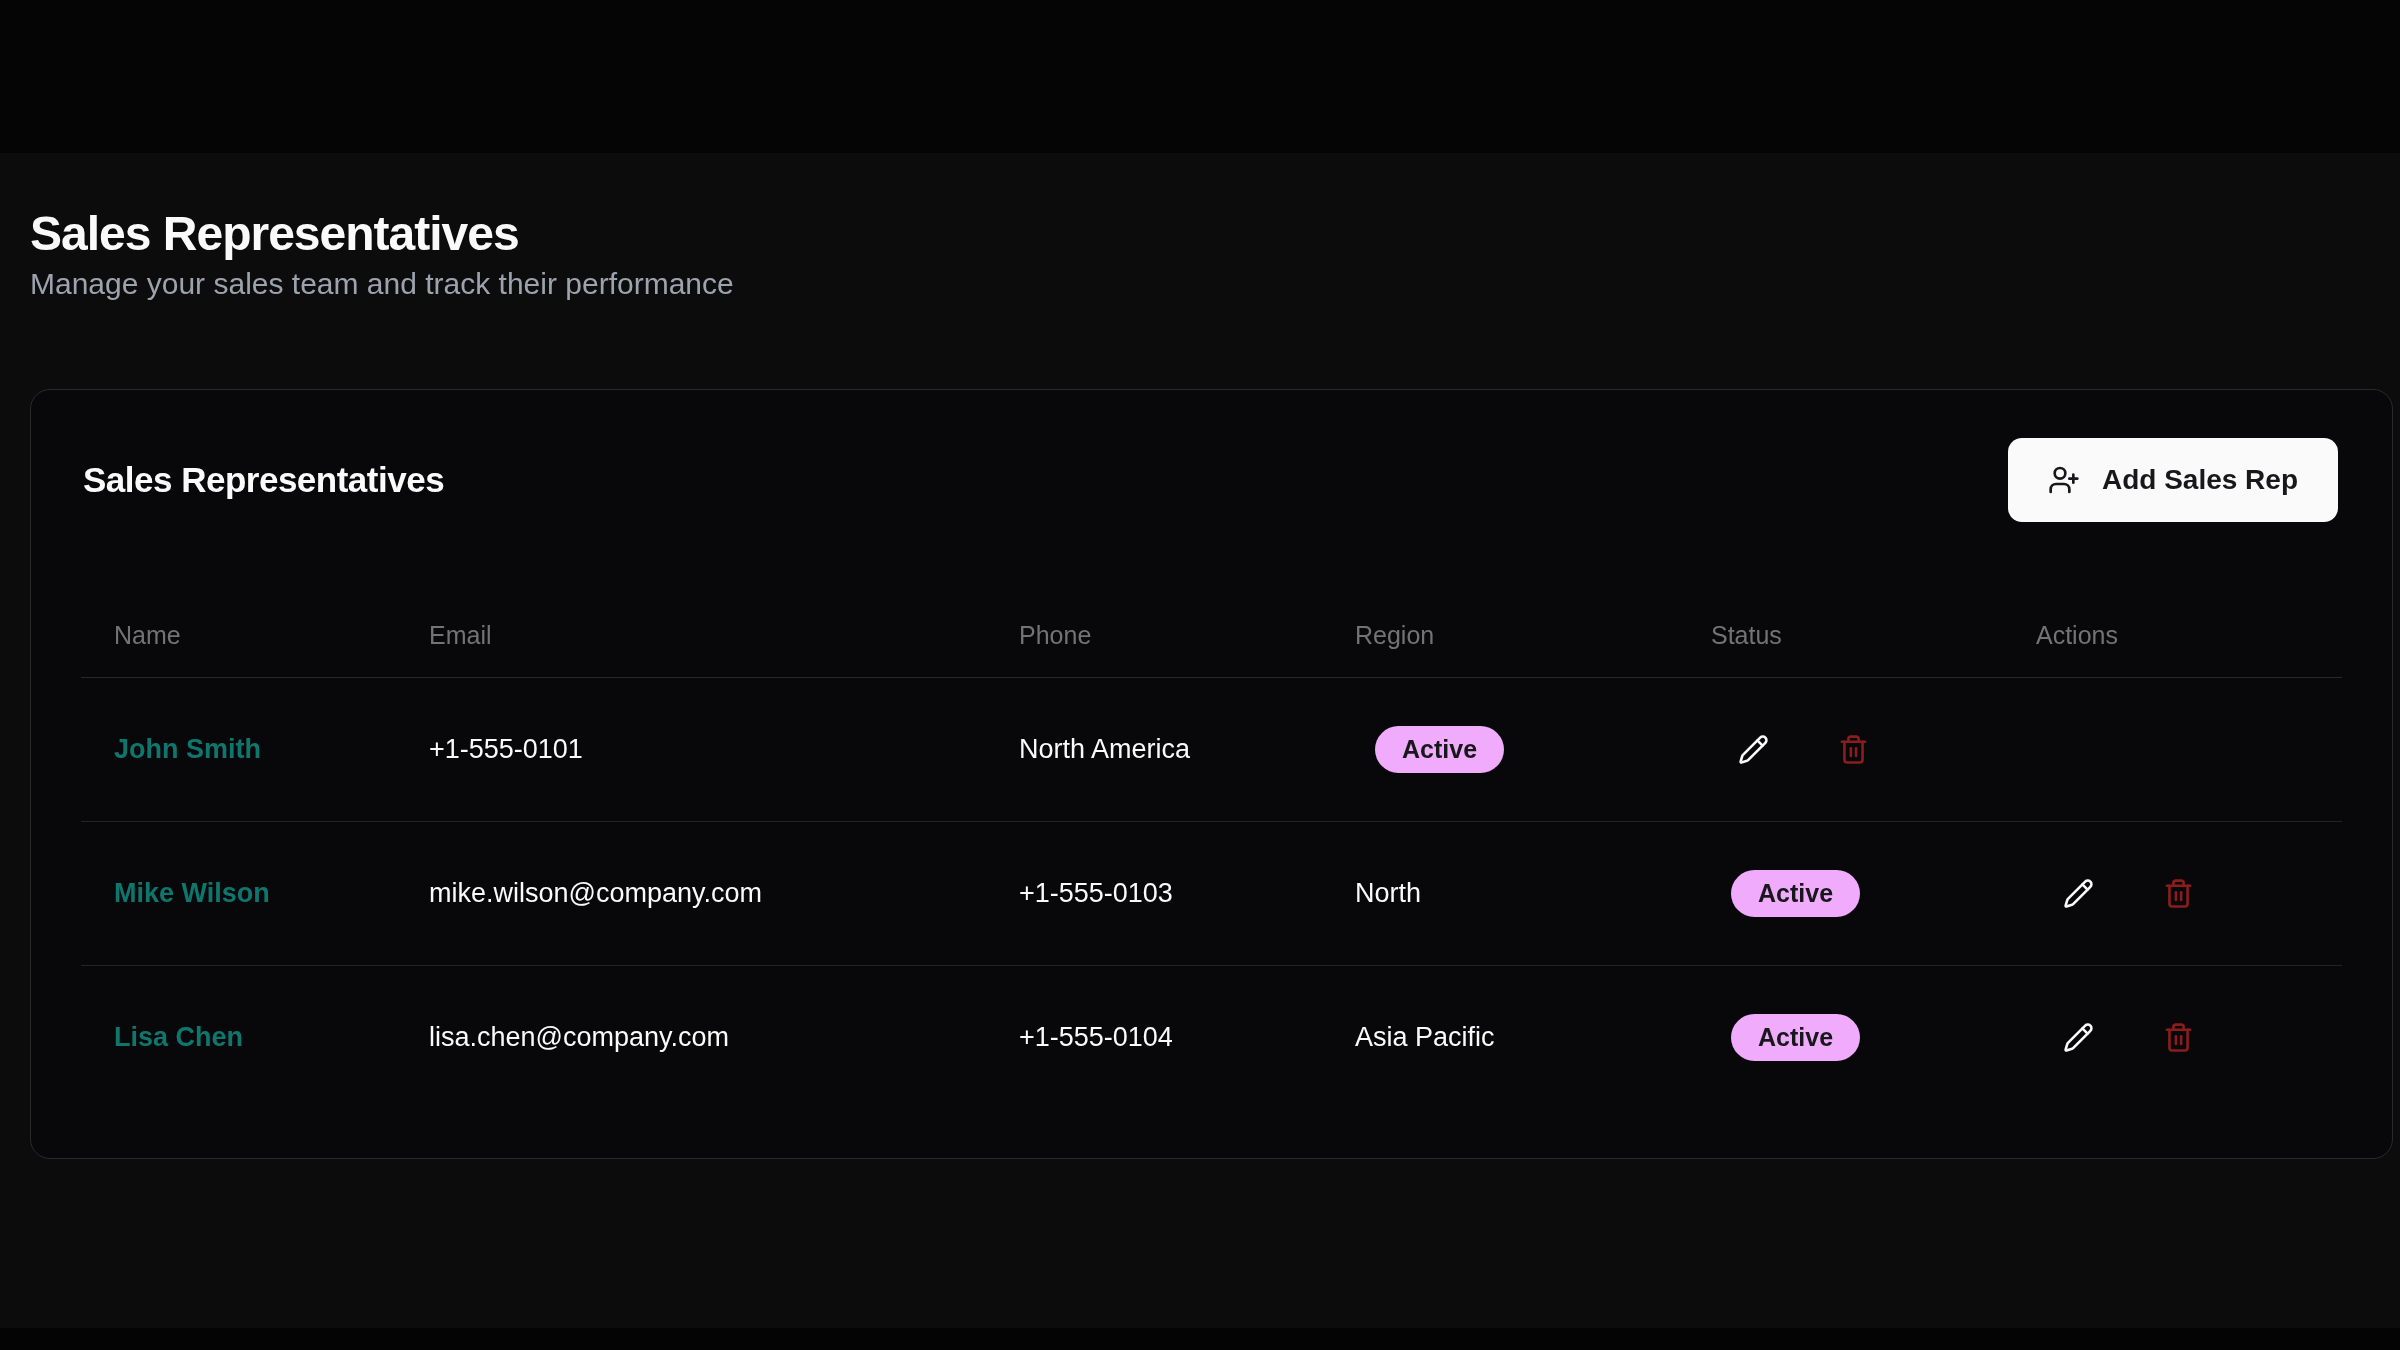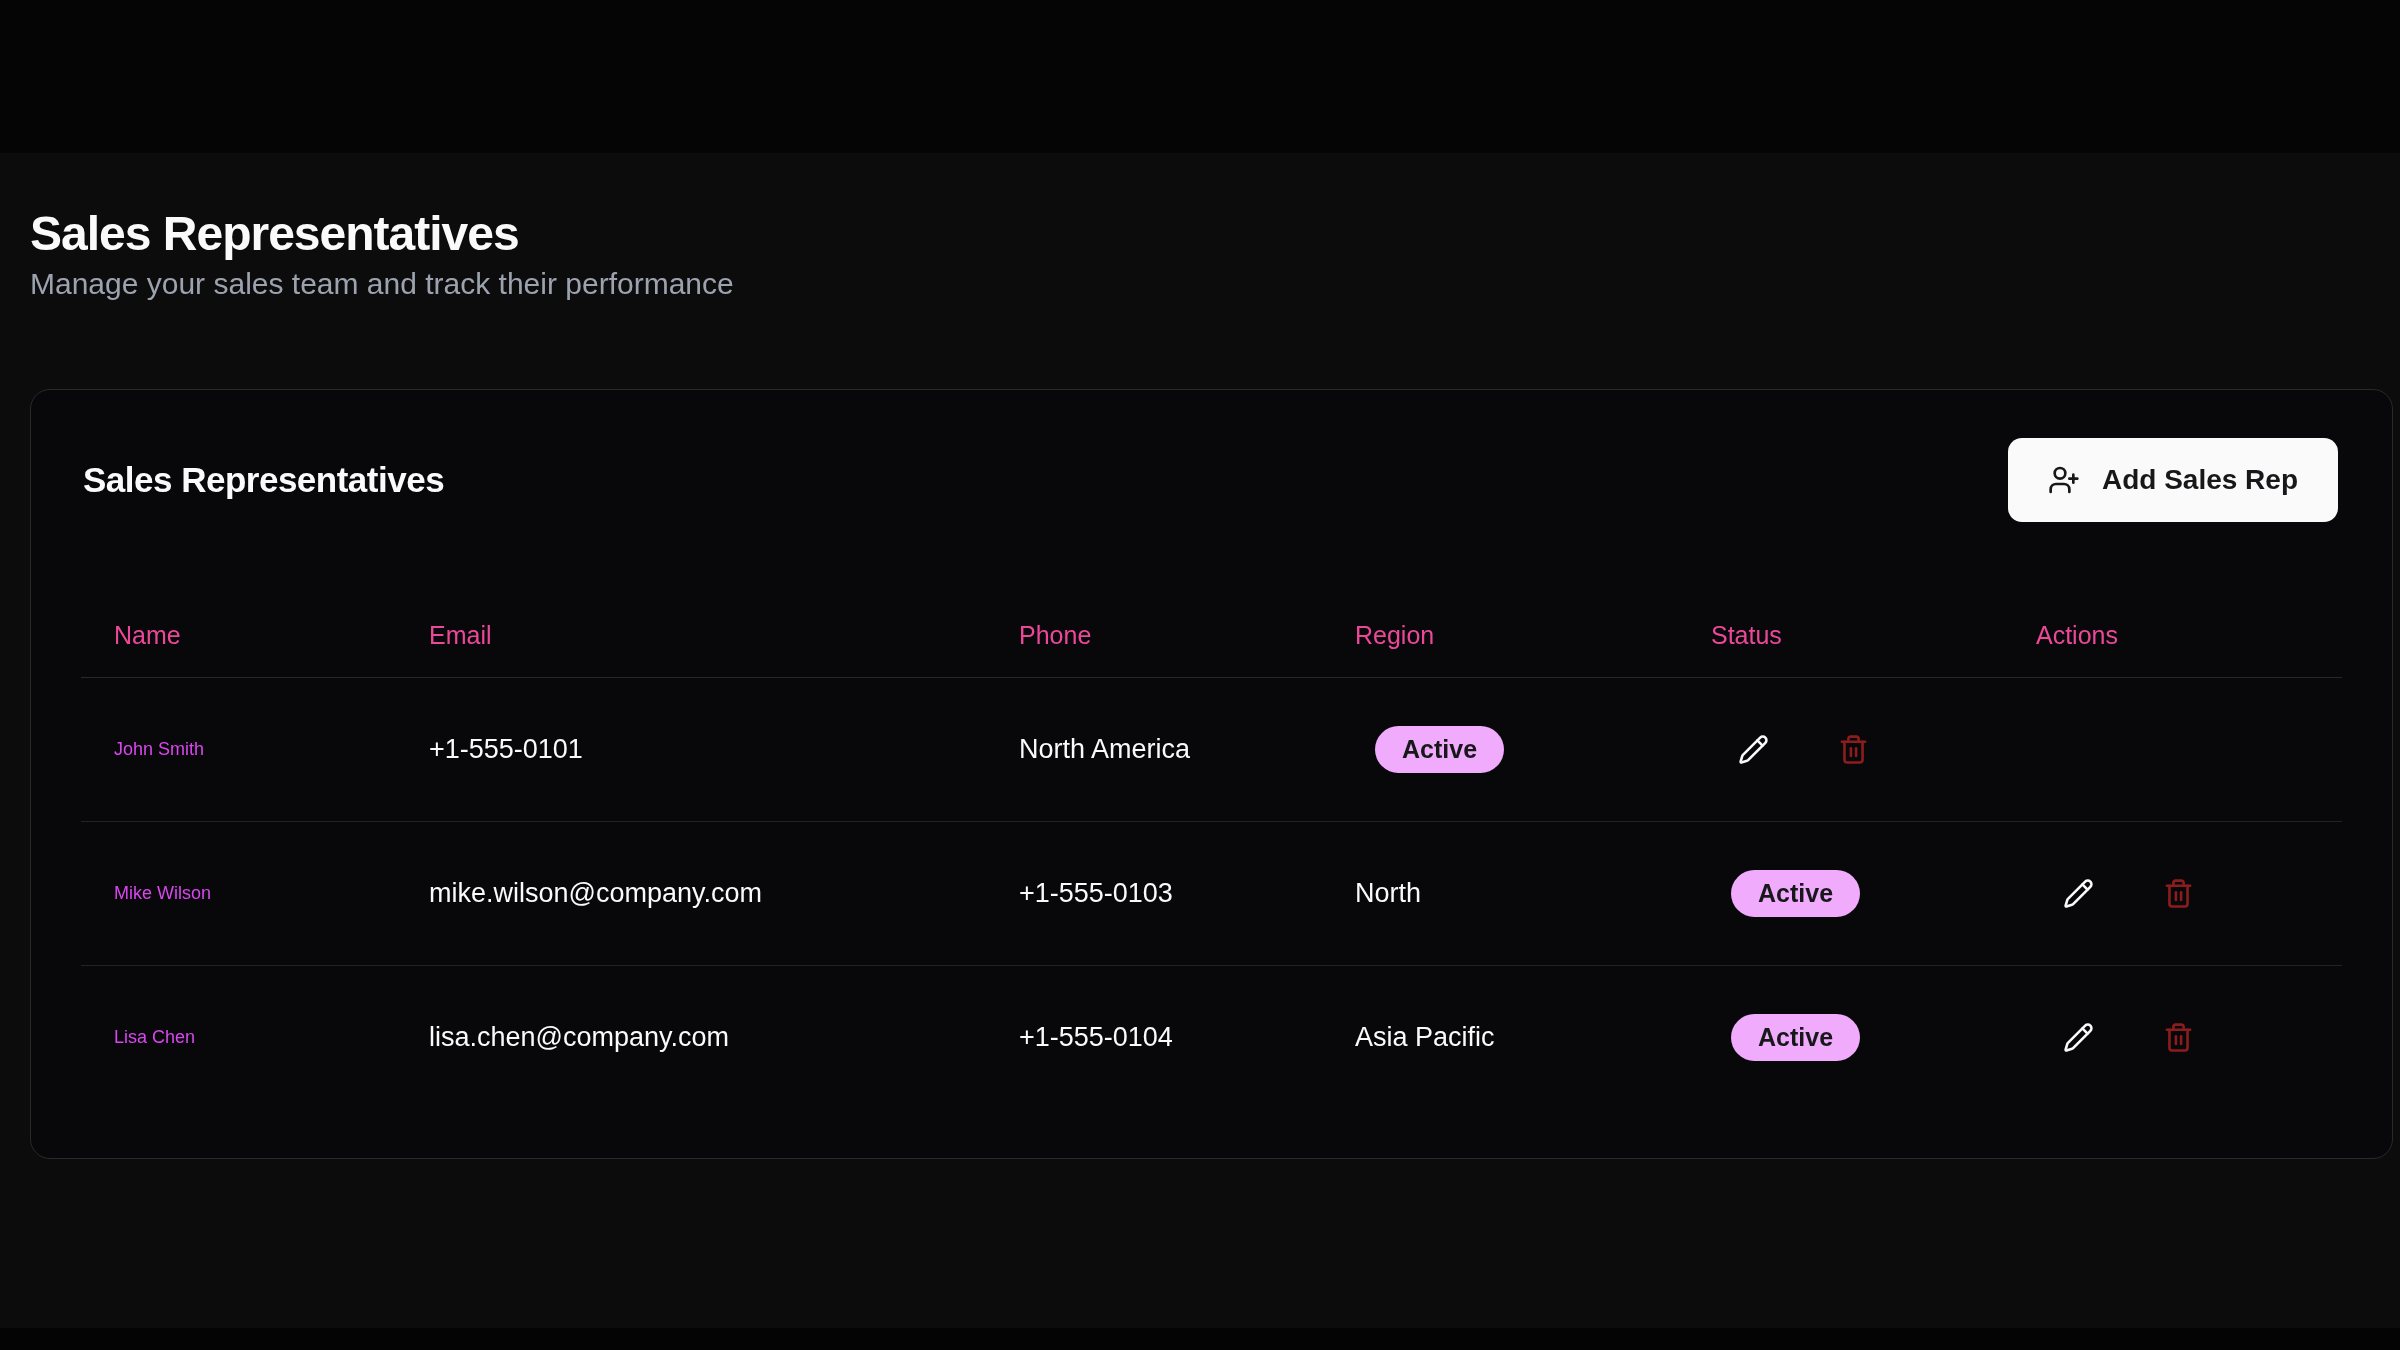--- a/index.html
+++ b/index.html
@@ -76,29 +76,29 @@
     grid-template-columns: 315px 590px 336px 356px 325px 1fr;
     align-items: center;
   }
   .thead {
     height: 84px;
     border-bottom: 1px solid #28282b;
   }
   .thead .cell {
     font-size: 25px;
     font-weight: 500;
-    color: #ec4899;
+    color: #737373;
   }
   .trow {
     height: 144px;
     border-bottom: 1px solid #232326;
   }
   .trow:last-child { border-bottom: none; height: 142px; }
   .cell { padding-left: 33px; }
-  .cell.name  { font-size: 18px; font-weight: 400; color: #d946ef; }
+  .cell.name  { font-size: 27px; font-weight: 700; color: #0f766e; }
   .cell.email, .cell.phone, .cell.region { font-size: 27px; font-weight: 400; color: #fafafa; }
   .badge {
     display: inline-flex;
     align-items: center;
     margin-left: 20px;
     padding: 9px 27px;
     background: #f0abfc;
     color: #18181b;
     border-radius: 9999px;
     font-size: 25px;

